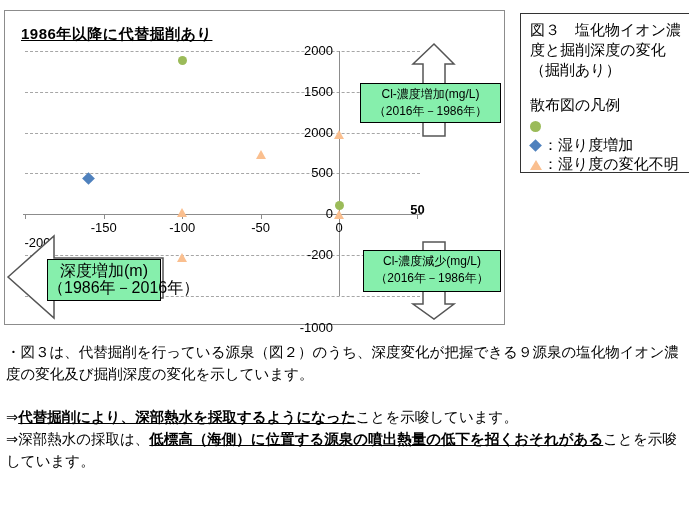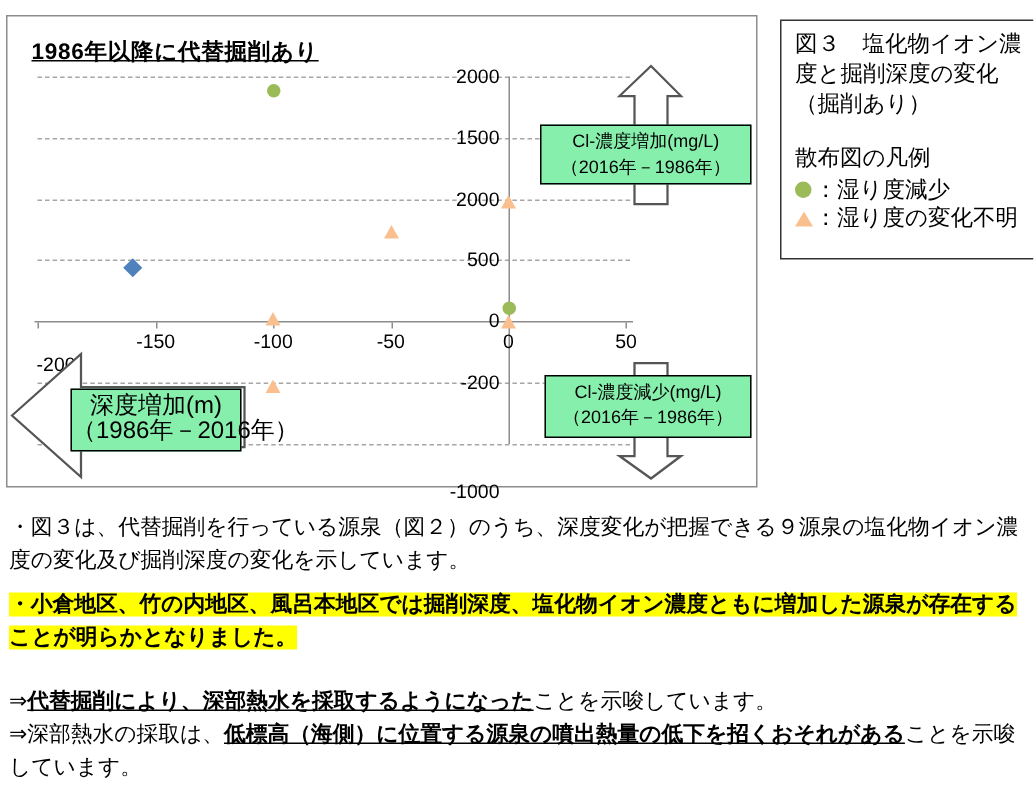--- a/index.html
+++ b/index.html
@@ -77,21 +77,21 @@
         <div class="ticklab xlab" style="left: -4.6px; top: 224px; width: 50px; padding-left: 12px;">-200</div>
         <div class="xtick" style="left: 98.8px; top: 204px;"></div>
         <div class="ticklab xlab" style="left: 73.8px; top: 209px; width: 50px;">-150</div>
         <div class="xtick" style="left: 177.2px; top: 204px;"></div>
         <div class="ticklab xlab" style="left: 152.2px; top: 209px; width: 50px;">-100</div>
         <div class="xtick" style="left: 255.6px; top: 204px;"></div>
         <div class="ticklab xlab" style="left: 230.6px; top: 209px; width: 50px;">-50</div>
         <div class="xtick" style="left: 334px; top: 204px;"></div>
         <div class="ticklab xlab" style="left: 309px; top: 209px; width: 50px;">0</div>
         <div class="xtick" style="left: 412.4px; top: 204px;"></div>
-        <div class="ticklab xlab" style="left: 387.4px; top: 209px; width: 50px;">50</div>
+        <div class="ticklab xlab" style="left: 387.4px; top: 191px; width: 50px; font-weight: bold;">50</div>
         <div class="ticklab ylab" style="left: 278px; top: 32px; width: 50px;">2000</div>
         <div class="ticklab ylab" style="left: 278px; top: 72.75px; width: 50px;">1500</div>
         <div class="ticklab ylab" style="left: 278px; top: 113.5px; width: 50px;">2000</div>
         <div class="ticklab ylab" style="left: 278px; top: 154.25px; width: 50px;">500</div>
         <div class="ticklab ylab" style="left: 278px; top: 195px; width: 50px;">0</div>
         <div class="ticklab ylab" style="left: 278px; top: 235.75px; width: 50px;">-200</div>
         <div class="ticklab ylab" style="left: 278px; top: 276.5px; width: 50px; margin-top: 32px;">-1000</div>
         <div class="mk-circle" style="left: 172.7px; top: 45.28px; background: rgb(155, 187, 89);"></div>
         <div class="mk-circle" style="left: 329.5px; top: 190.35px; background: rgb(155, 187, 89);"></div>
         <div class="mk-diamond" style="left: 78.62px; top: 163.455px; background: rgb(79, 129, 189);"></div>
@@ -125,27 +125,29 @@
   </div>
 
   <div class="panel">
     <div class="panel-title">図３　塩化物イオン濃
 度と掘削深度の変化
 （掘削あり）</div>
     <div class="legend-heading">散布図の凡例</div>
 
     <div class="legend-row">
       <span class="lg-circle"></span>
-      <span>：湿り度減少</span>
+    </div>
+    <div class="legend-row">
+      <span class="lg-diamond"></span>
+      <span>：湿り度増加</span>
     </div>
     <div class="legend-row">
       <span class="lg-triangle"></span>
       <span>：湿り度の変化不明</span>
     </div>
   </div>
 
   <div class="bodytext">
     <p>・図３は、代替掘削を行っている源泉（図２）のうち、深度変化が把握できる９源泉の塩化物イオン濃度の変化及び掘削深度の変化を示しています。</p>
-    <p class="p2"><span class="hl">・小倉地区、竹の内地区、風呂本地区では掘削深度、塩化物イオン濃度ともに増加した源泉が存在することが明らかとなりました。</span></p>
     <p class="p3"><span>⇒</span><span class="emph">代替掘削により、深部熱水を採取するようになった</span><span>ことを示唆しています。</span></p>
     <p><span>⇒深部熱水の採取は、</span><span class="emph">低標高（海側）に位置する源泉の噴出熱量の低下を招くおそれがある</span><span>ことを示唆しています。</span></p>
   </div>
 </div>
 
 </body></html>

